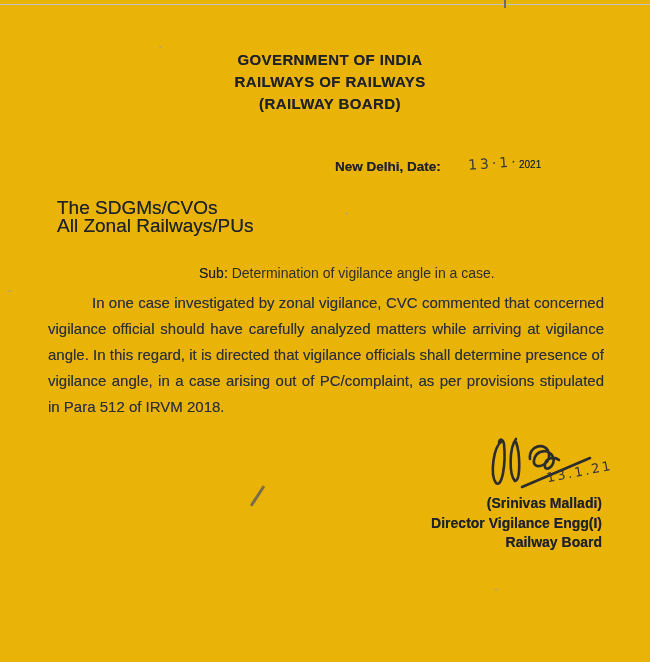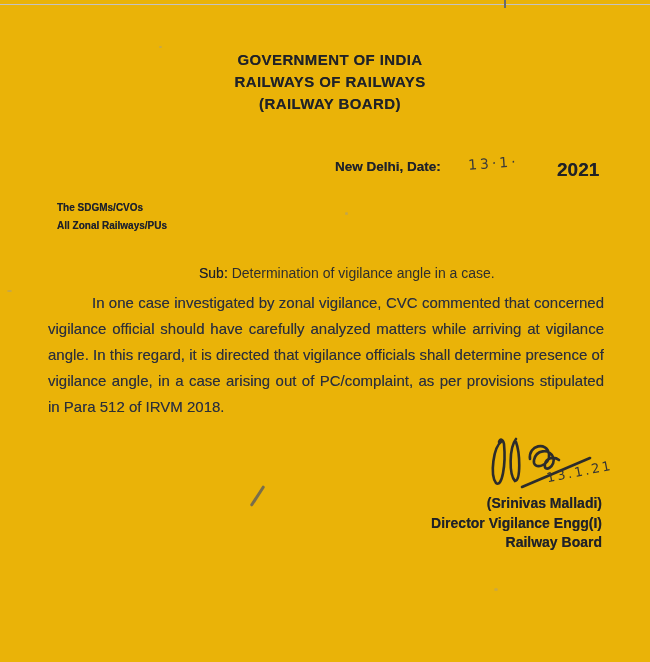--- a/index.html
+++ b/index.html
@@ -83,32 +83,31 @@
     left: 468px; top: 155px;
     font-family: "DejaVu Sans", sans-serif;
     font-size: 14px;
     color: #3a3a3a;
     letter-spacing: 3px;
     transform: rotate(-4deg);
   }
   .printed-year {
     position: absolute;
     left: 519px; top: 159px;
-    font-weight: bold;
+    font-weight: normal;
+    font-size: 10px;
+    color: #222;
+    text-shadow: 0 0 0.5px #555;
+  }
+  
+  .addressee {
+    position: absolute;
+    left: 57px; top: 199px;
+    font-weight: normal;
     font-size: 19px;
-    color: #222;
-    text-shadow: 0 0 0.5px #555;
-    margin-left: 38px;
-  }
-  
-  .addressee {
-    position: absolute;
-    left: 57px; top: 199px;
-    font-weight: bold;
-    font-size: 10px;
     line-height: 17.5px;
     color: #222;
     text-shadow: 0 0 0.5px #555;
   }
   
   .subject-line {
     position: absolute;
     left: 199px; top: 265px;
     font-size: 14px;
     color: #2e2e2e;

